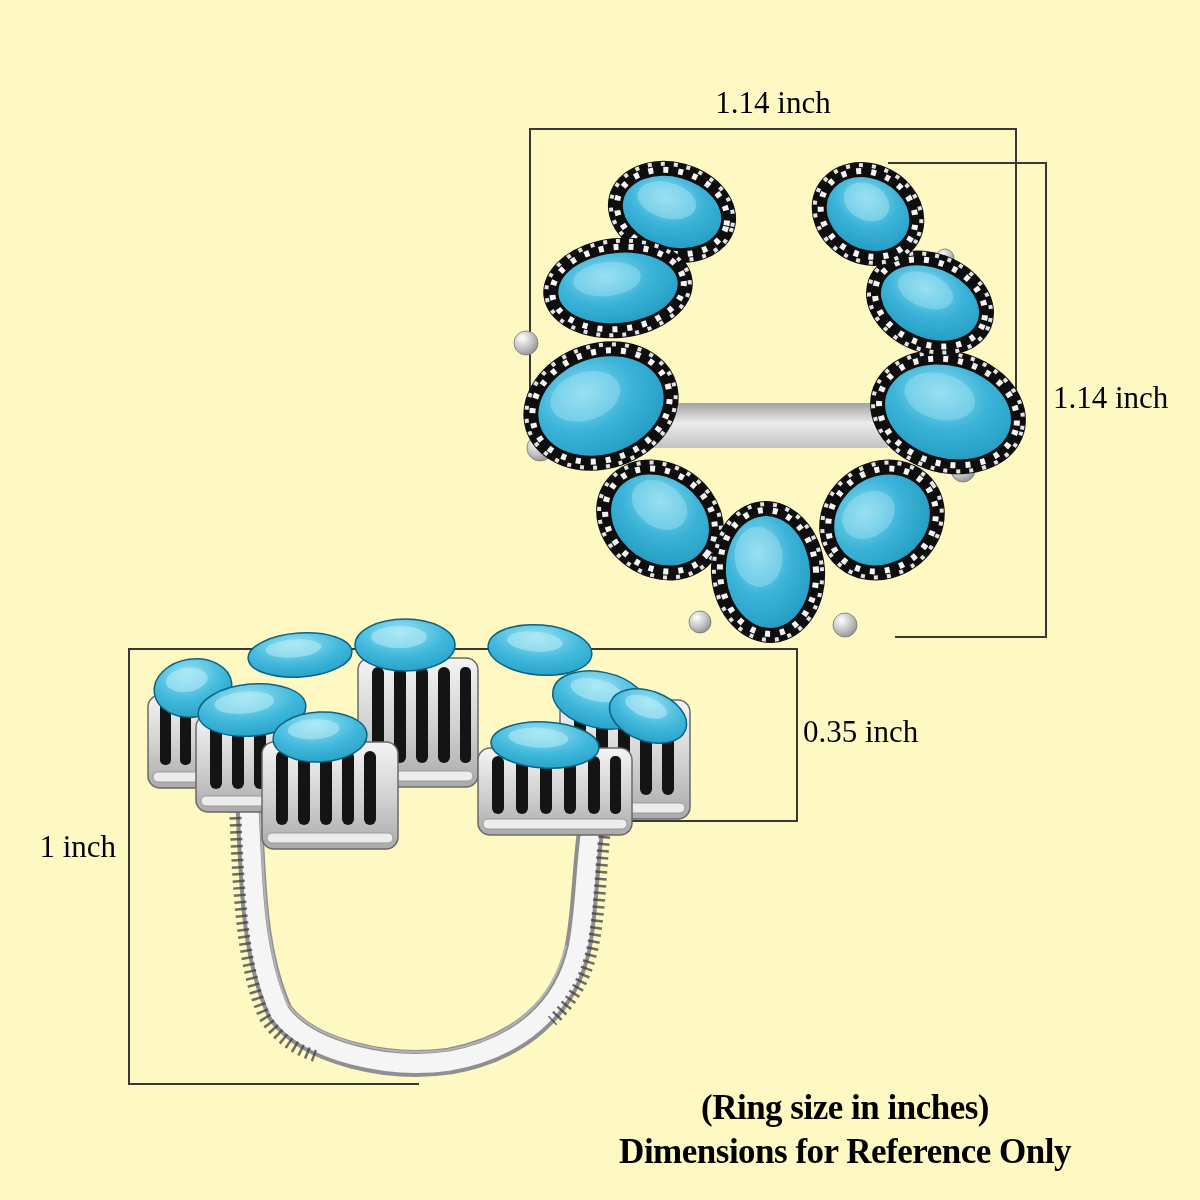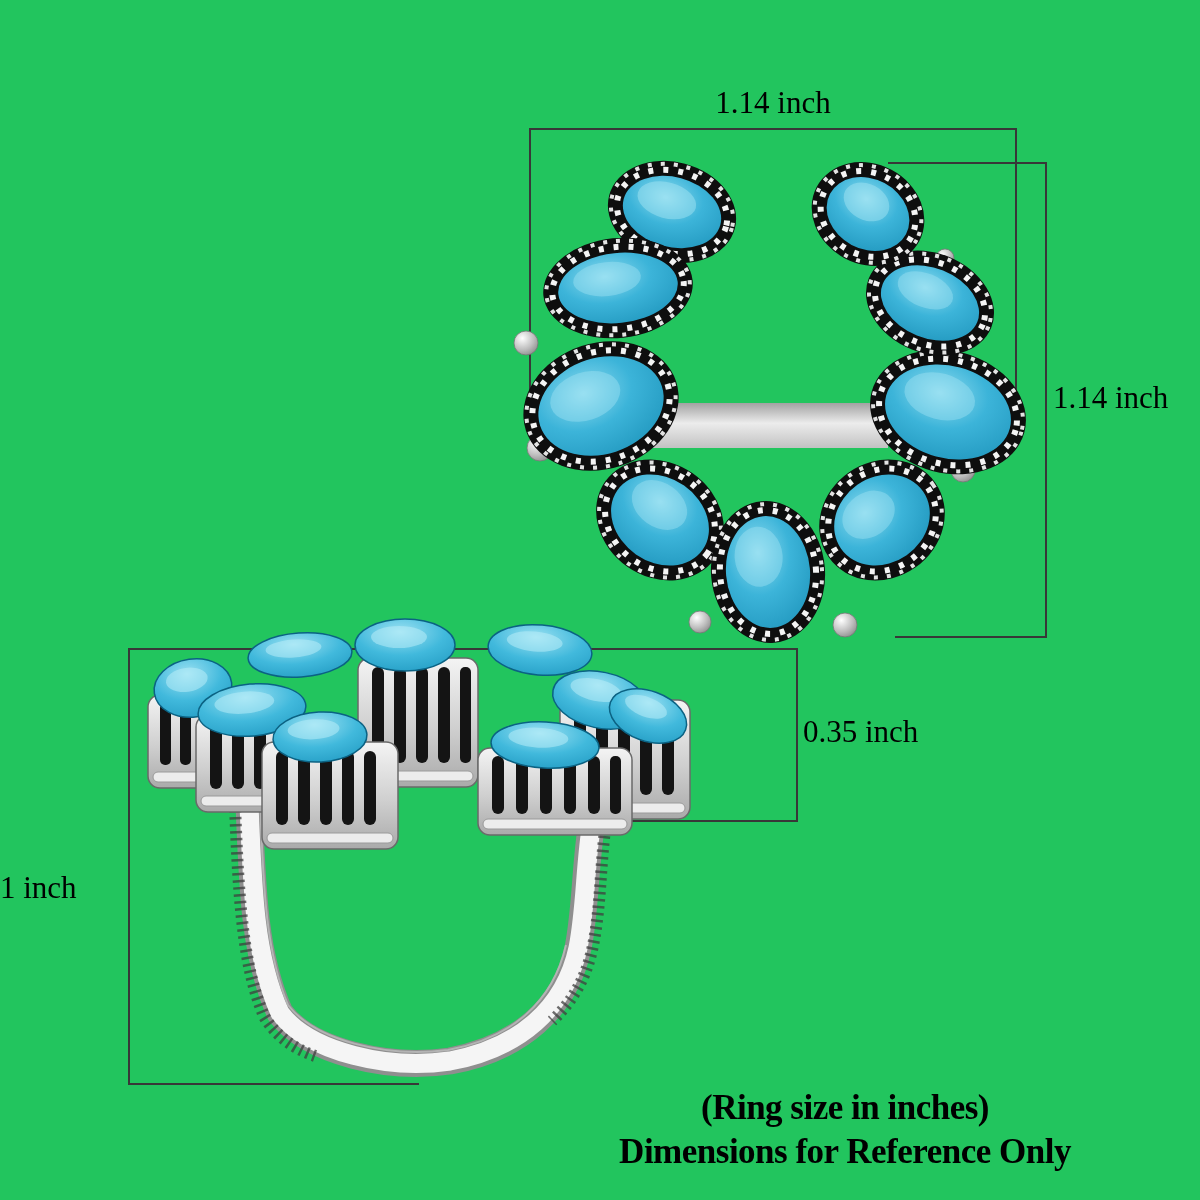--- a/index.html
+++ b/index.html
@@ -1,16 +1,16 @@
 <!DOCTYPE html>
 <html><head>
 <meta charset="utf-8">
 <style>
   html,body{margin:0;padding:0;background:#ffffff;}
-  #stage{position:relative;width:1200px;height:1200px;background:#22c55e;overflow:hidden;
+  #stage{position:relative;width:1200px;height:1200px;background:#fef9c3;overflow:hidden;
          font-family:"Liberation Serif","DejaVu Serif",serif;color:#000;}
   .dim-line{position:absolute;background:#383838;}
   .dim-label{position:absolute;font-size:31px;white-space:nowrap;color:#000;}
   .fig{position:absolute;}
   #footer-text{position:absolute;left:480px;top:1086px;width:730px;text-align:center;
                font-weight:bold;font-size:35px;line-height:44px;letter-spacing:-0.5px;}
 </style>
 </head>
 <body>
 
@@ -25,21 +25,21 @@
 
   <div class="dim-line" style="left:128px;top:648px;width:670px;height:2px;"></div>
   <div class="dim-line" style="left:128px;top:648px;width:2px;height:437px;"></div>
   <div class="dim-line" style="left:128px;top:1083px;width:291px;height:2px;"></div>
   <div class="dim-line" style="left:796px;top:648px;width:2px;height:174px;"></div>
   <div class="dim-line" style="left:557px;top:820px;width:241px;height:2px;"></div>
 
   <div class="dim-label" style="left:529px;top:85px;width:488px;text-align:center;">1.14 inch</div>
   <div class="dim-label" style="left:1053px;top:380px;">1.14 inch</div>
   <div class="dim-label" style="left:803px;top:714px;">0.35 inch</div>
-  <div class="dim-label" style="left:0px;top:870px;width:116px;text-align:left;">1 inch</div>
+  <div class="dim-label" style="left:0px;top:829px;width:116px;text-align:right;">1 inch</div>
 
   <svg class="fig" style="left:500px;top:145px;" width="545" height="520" viewBox="0 0 545 520">
     <defs>
       <radialGradient id="gStone" cx="40%" cy="32%" r="85%">
         <stop offset="0%" stop-color="#8fdcef"></stop>
         <stop offset="45%" stop-color="#3cb4d9"></stop>
         <stop offset="100%" stop-color="#1d93ba"></stop>
       </radialGradient>
       <linearGradient id="gBand" x1="0" y1="0" x2="0" y2="1">
         <stop offset="0%" stop-color="#a2a2a2"></stop>

